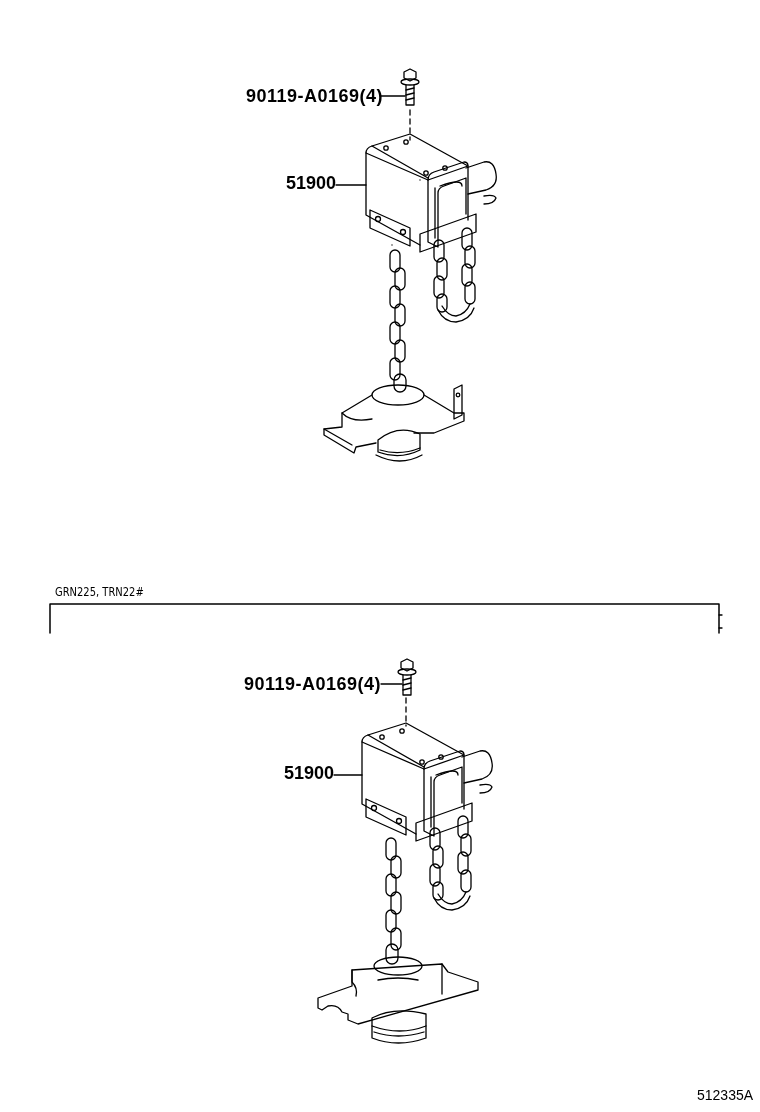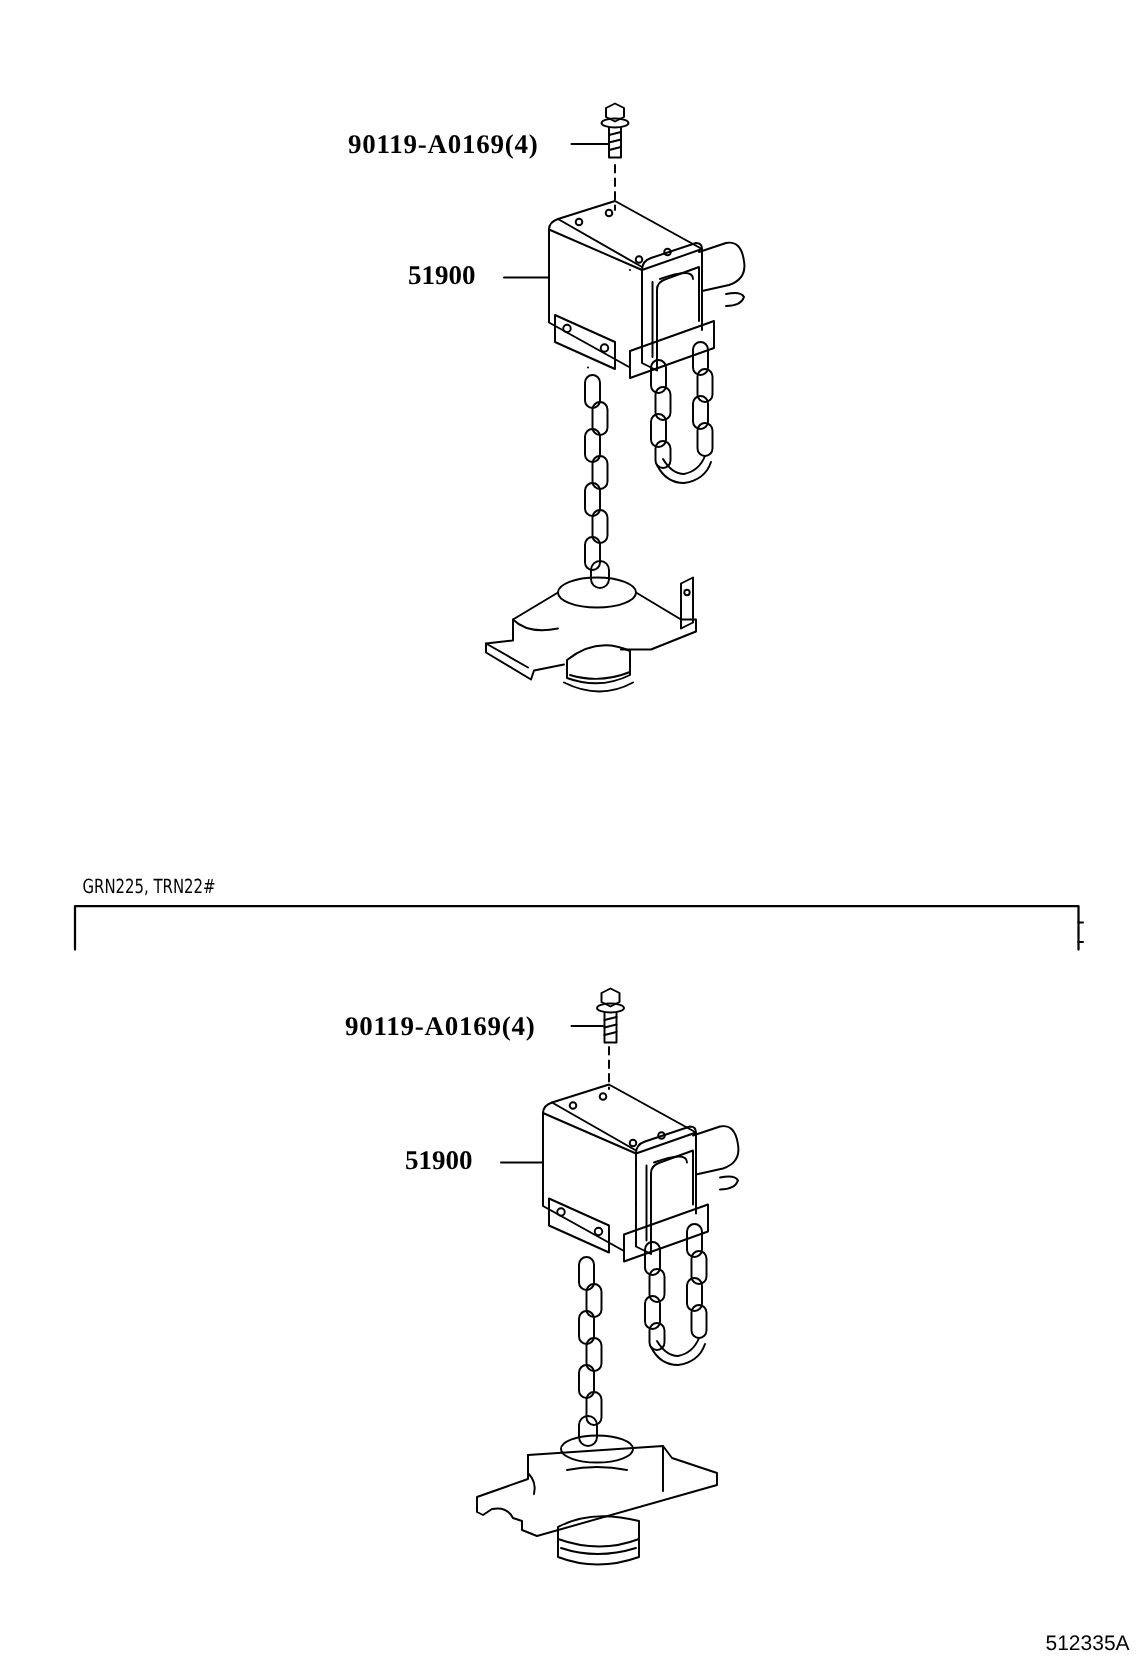--- a/index.html
+++ b/index.html
@@ -1,18 +1,18 @@
 <!DOCTYPE html>
 <html><head>
   <meta charset="utf-8">
   <style>
     html, body { margin: 0; padding: 0; background: #ffffff; }
     body { width: 760px; height: 1112px; position: relative; overflow: hidden; font-family: "DejaVu Sans", sans-serif; color: #000; }
     .canvas { position: absolute; left: 0; top: 0; width: 760px; height: 1112px; }
-    .callout { position: absolute; font-family: Liberation Serif, serif; font-weight: bold; font-size: 18px; letter-spacing: 0.5px; white-space: nowrap; line-height: 1; }
+    .callout { position: absolute; font-family: Liberation Sans, sans-serif; font-weight: bold; font-size: 18px; letter-spacing: 0.5px; white-space: nowrap; line-height: 1; margin-left: 14px; }
     .callout.big { font-size: 18px; letter-spacing: 0; }
     .variant-label { position: absolute; font-family: "DejaVu Sans Condensed", "DejaVu Sans", sans-serif; font-size: 13px; transform: scaleX(0.85); transform-origin: left top; white-space: nowrap; }
     .figure-id { position: absolute; font-family: "Liberation Sans", sans-serif; font-size: 14px; white-space: nowrap; }
     svg { position: absolute; left: 0; top: 0; }
   </style>
 </head>
 <body>
 
 <div class="canvas">
 

